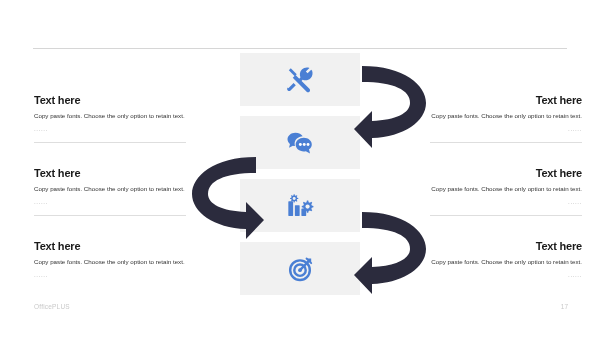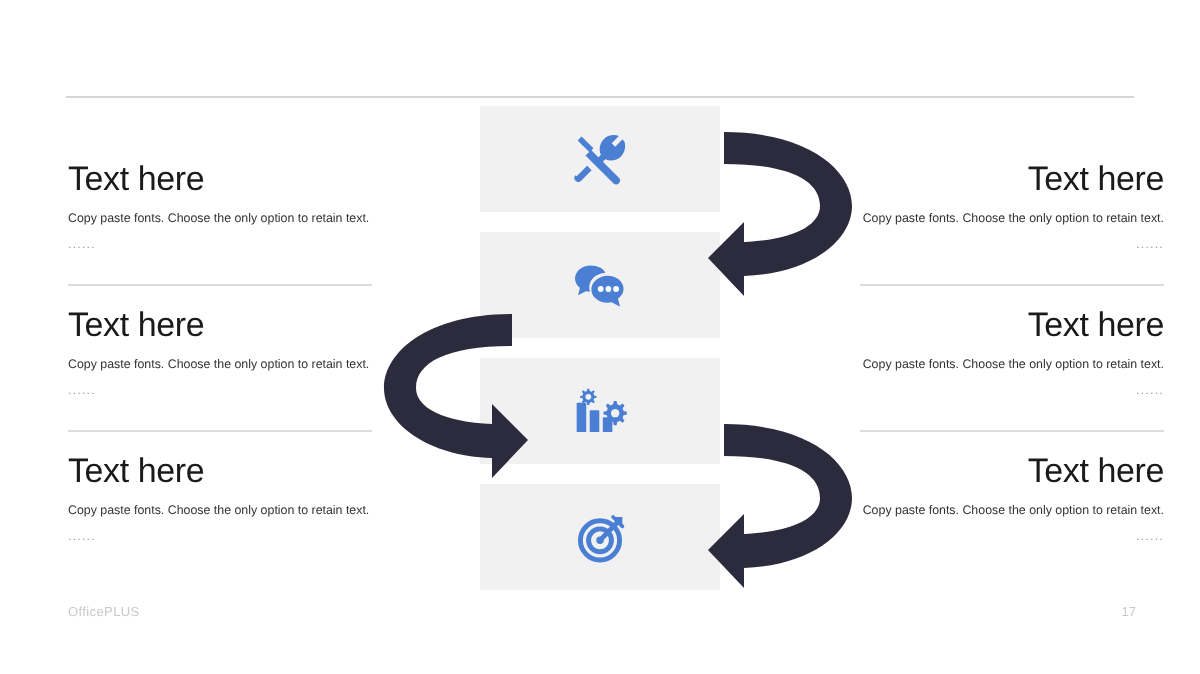--- a/index.html
+++ b/index.html
@@ -56,23 +56,23 @@
 
   
   .txt {
     position: absolute;
     width: 152px;
   }
   .txt.left  { left: 34px;  text-align: left; }
   .txt.right { left: 430px; text-align: right; }
 
   .txt h3 {
-    margin: 3px 0 5px 0;
-    font-size: 17px;
-    font-weight: normal;
+    margin: 16px 0 5px 0;
+    font-size: 11px;
+    font-weight: bold;
     color: #1a1a1a;
     letter-spacing: -0.2px;
     line-height: 1.1;
   }
   .txt p {
     margin: 0;
     font-size: 6.2px;
     line-height: 1.75;
     color: #333333;
   }

